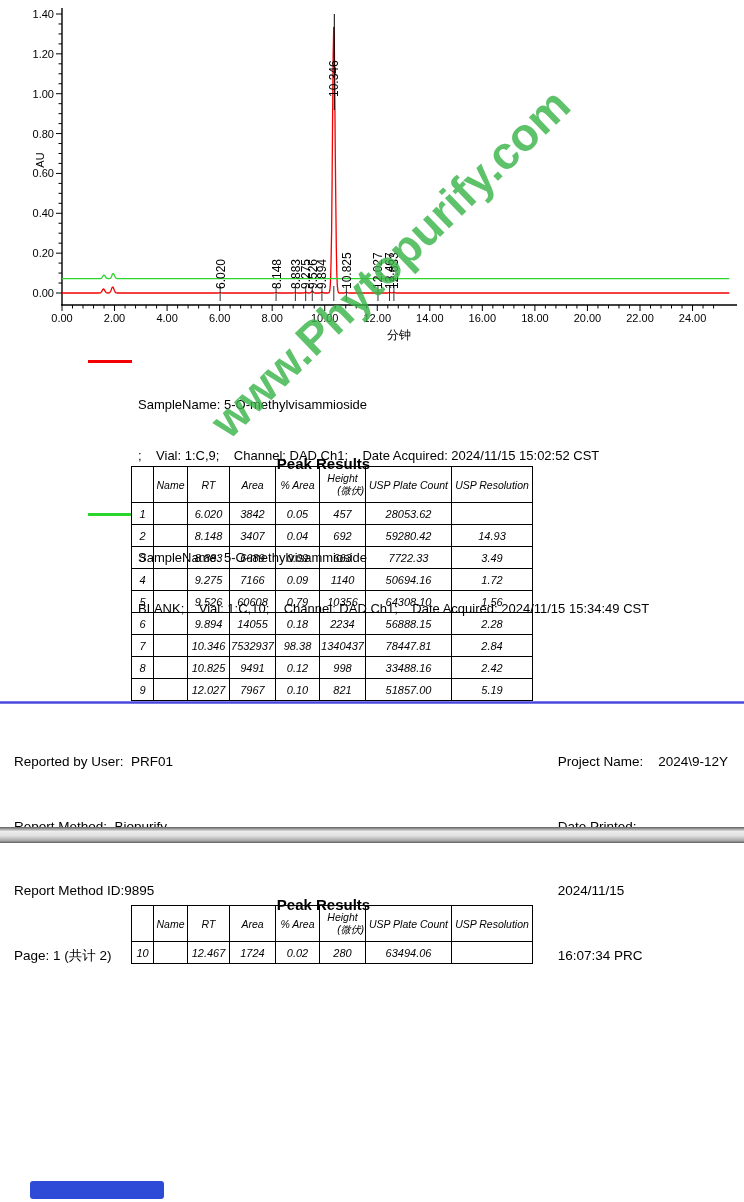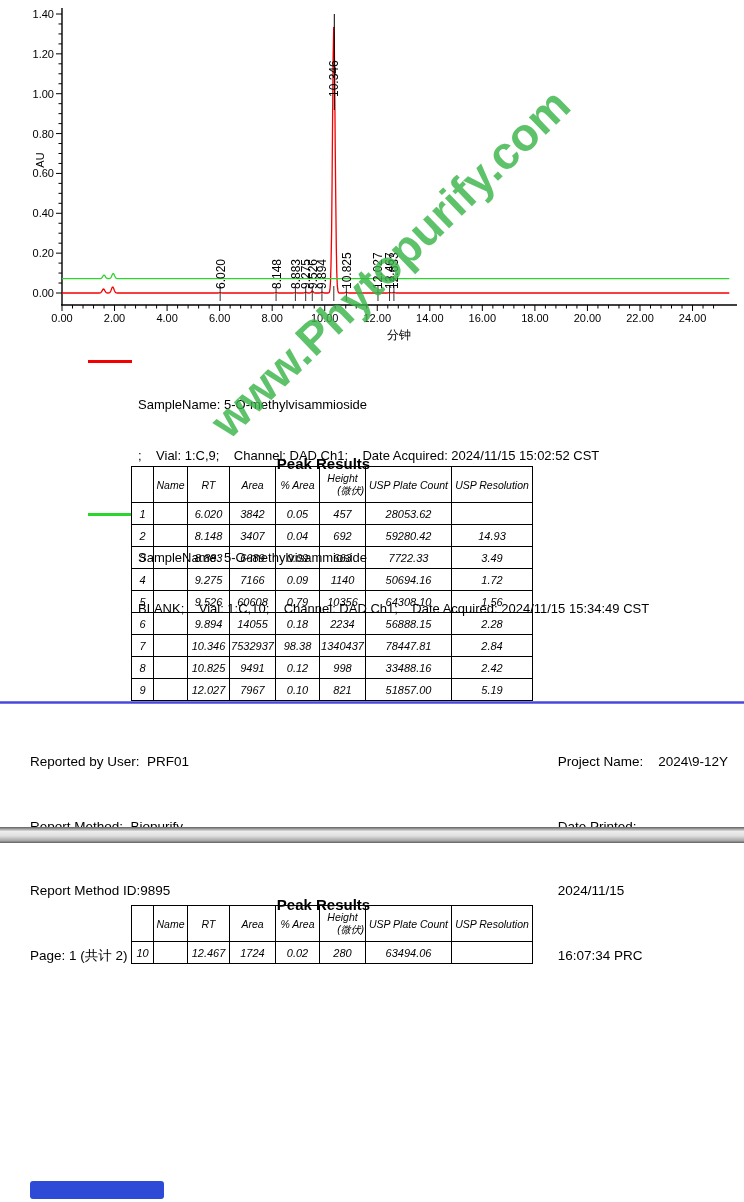--- a/index.html
+++ b/index.html
@@ -17,21 +17,21 @@
   .title1{top:447px;} .title2{top:888px;}
   table.peaks{position:absolute;left:131px;width:401px;border-collapse:collapse;table-layout:fixed;
         font-size:11px;border:1.5px solid #000;font-style:italic;}
   .peaks th,.peaks td{border:1px solid #000;text-align:center;padding:0 1px;overflow:hidden;}
   .peaks th{height:35px;font-weight:normal;font-size:10.5px;}
   .peaks td{height:21px;}
   .peaks .sub{font-size:10px;text-align:right;}
   table.t1{top:466px;} table.t2{top:905px;}
   .blue-rule{position:absolute;left:0;top:701px;width:744px;height:3px;
         background:linear-gradient(180deg,#8f8ff2,#4848d6 50%,#8f8ff2);}
-  .footer-left{position:absolute;left:14px;top:708px;font-size:13.5px;line-height:21.5px;white-space:pre-wrap;margin-left:16px;}
+  .footer-left{position:absolute;left:14px;top:708px;font-size:13.5px;line-height:21.5px;white-space:pre-wrap;}
   .footer-right{position:absolute;right:16px;top:708px;font-size:13.5px;line-height:21.5px;
         text-align:left;white-space:pre-wrap;}
   .page-break-bar{position:absolute;left:0;top:827px;width:744px;height:16px;
         background:linear-gradient(180deg,#606060 0%,#ededed 28%,#e0e0e0 55%,#a8a8a8 85%,#606060 100%);}
   .bottom-blue-bar{position:absolute;left:30px;top:1181px;width:134px;height:18px;
         border-radius:3px;background:#2e4bd7;}
 </style>
 </head>
 <body>
 

